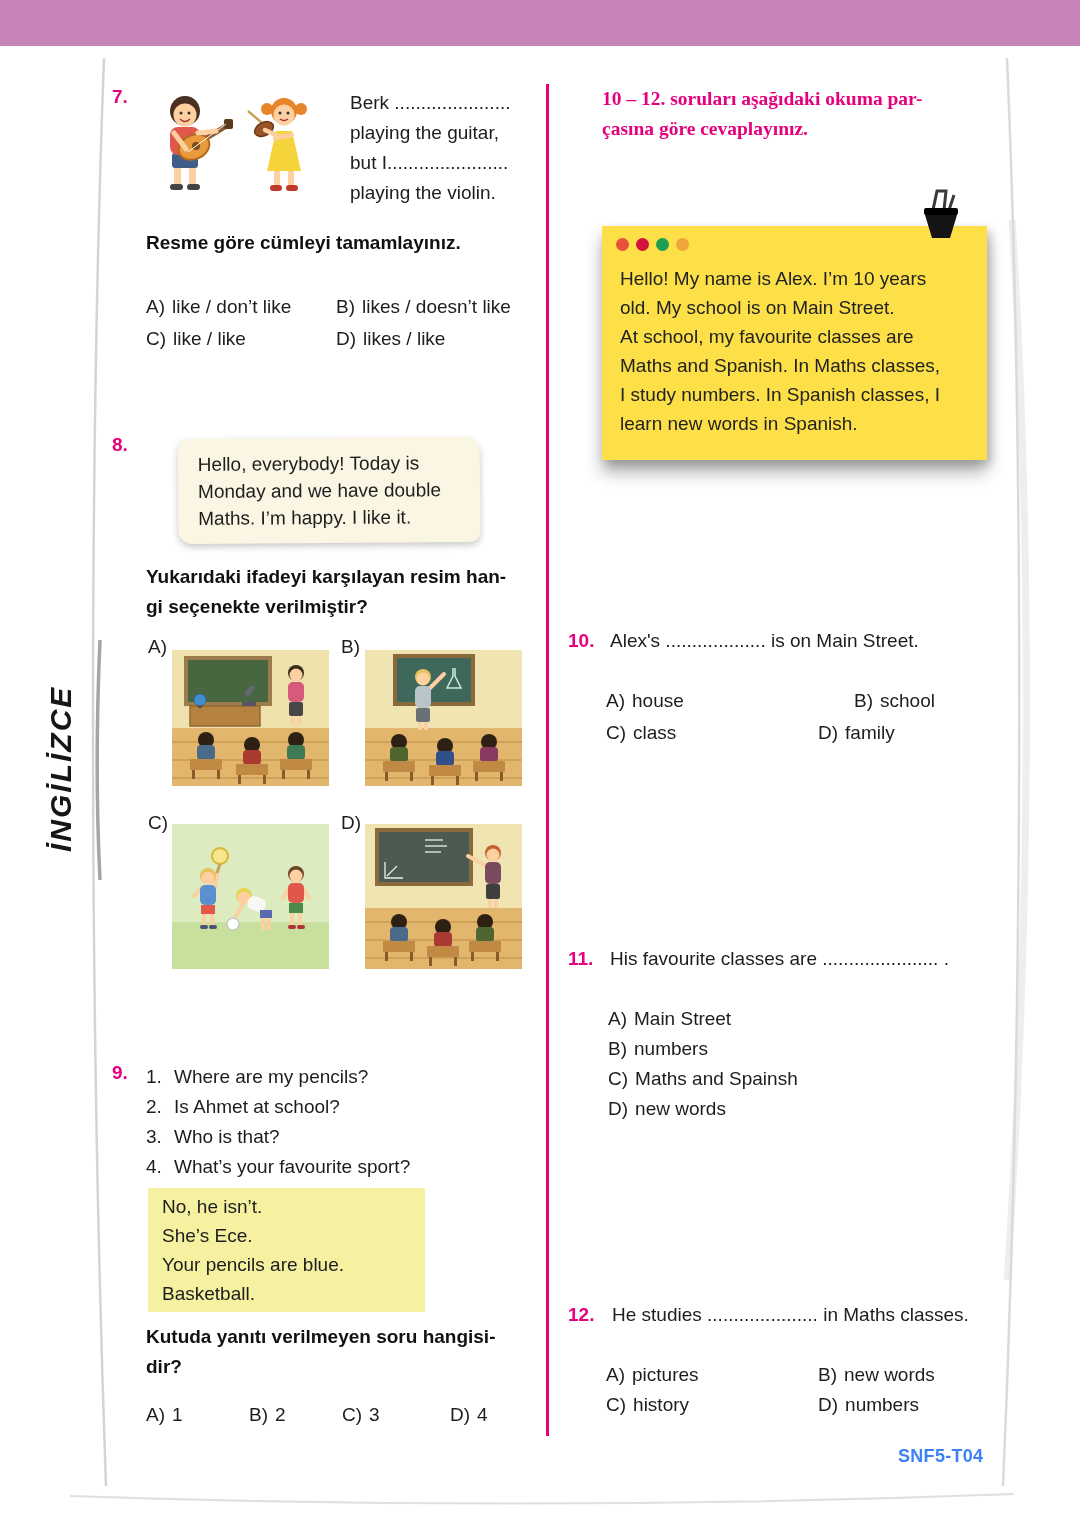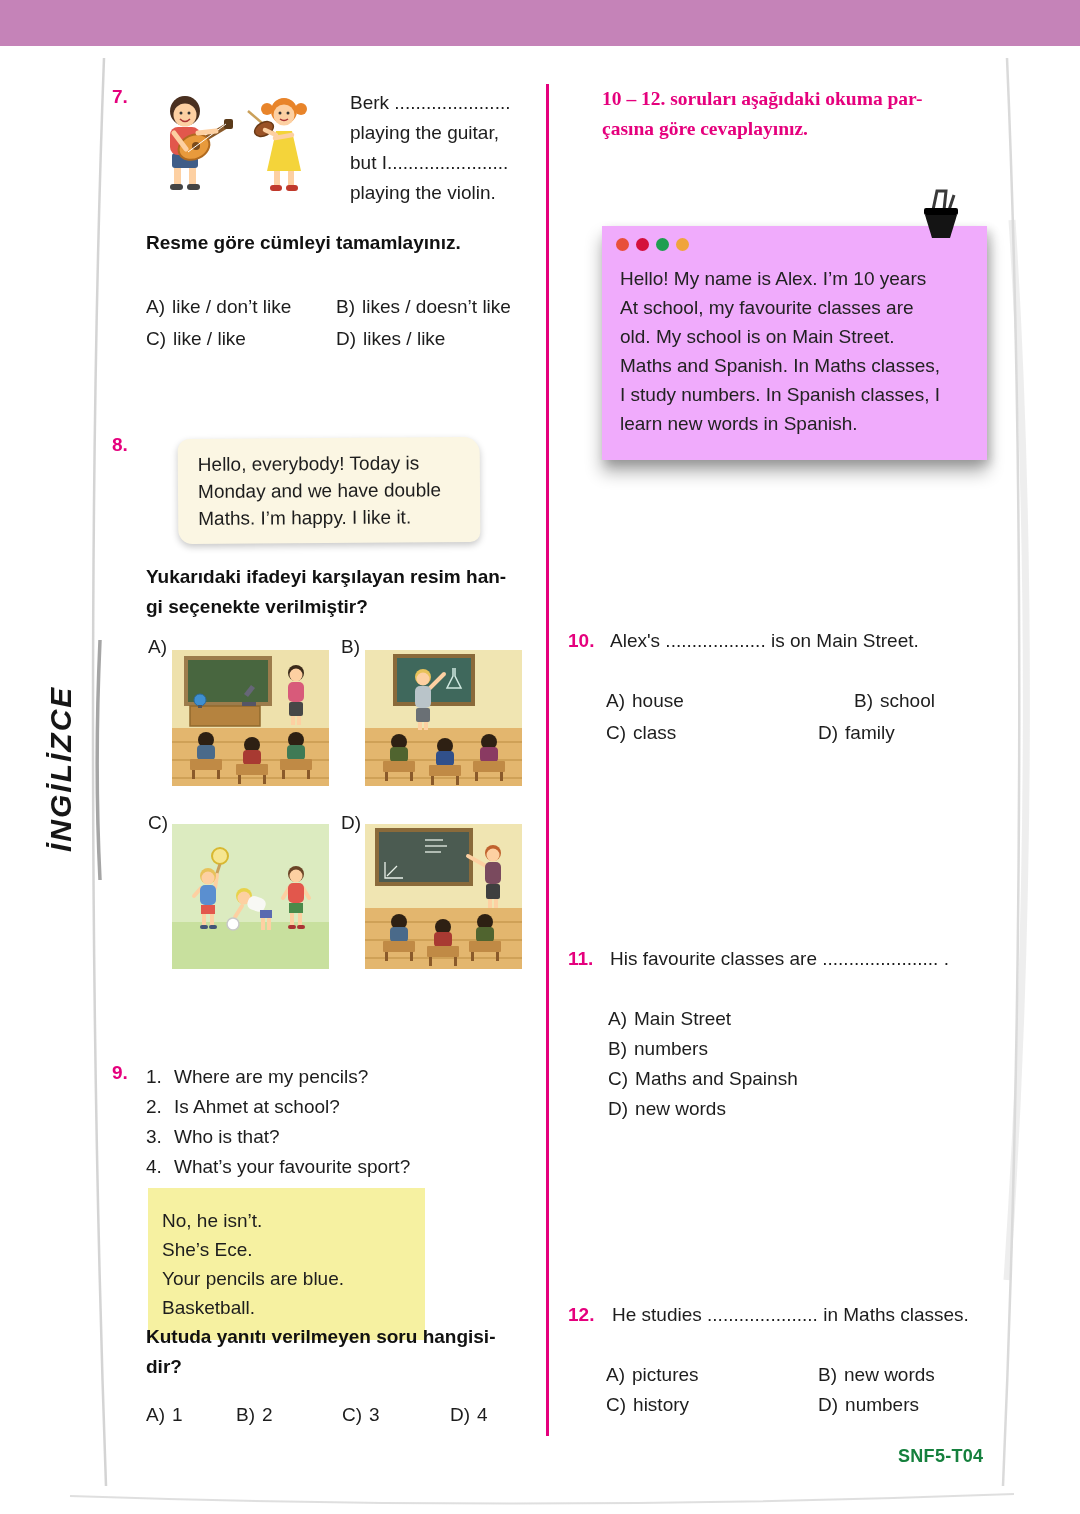--- a/index.html
+++ b/index.html
@@ -28,31 +28,31 @@
   }
   .bubble{
     background:var(--speech-bubble);
     border-radius:12px 16px 10px 14px;
     box-shadow:0 3px 7px rgba(0,0,0,0.22);
     padding:12px 16px 12px 20px;
     transform:rotate(-0.4deg);
   }
   .answerbox{
     background:var(--answer-box);
-    padding:18px 14px;
+    padding:4px 14px;
   }
   .reading-card{
-    background:#f0abfc;
+    background:#fde047;
     box-shadow:0 12px 16px rgba(0,0,0,0.32),4px 4px 9px rgba(0,0,0,0.16);
   }
   .dots{position:absolute;left:14px;top:12px;display:flex;gap:7px;}
   .dot{width:13px;height:13px;border-radius:50%;background:#999;}
   .card-text{position:absolute;left:18px;top:38px;color:#222;}
   .header-magenta{font-weight:bold;color:var(--accent);font-family:Liberation Serif, serif;}
-  .footer-code{font-weight:bold;font-size:18px;letter-spacing:0.3px;color:#15803d;}
+  .footer-code{font-weight:bold;font-size:18px;letter-spacing:0.3px;color:#3b82f6;}
   .img-frame{display:block;}
   .curl{position:absolute;left:0;top:0;pointer-events:none;}
   .opt-img-label{color:#1d1d1d;}
   .qi-num{display:inline-block;width:28px;}
 </style>
 </head>
 <body>
 
 <div class="page">
 
@@ -332,21 +332,21 @@
   </div>
 
   <div class="abs instruction lh30 nowrap" style="left:146px;top:1322px;">
     <div>Kutuda yanıtı verilmeyen soru hangisi-</div>
     <div>dir?</div>
   </div>
 
   <div class="abs nowrap" style="left:146px;top:1404px;">
     <span class="optlabel">A)</span><span>1</span>
   </div>
-  <div class="abs nowrap" style="left:236px;top:1404px;">
+  <div class="abs nowrap" style="left:249px;top:1404px;">
     <span class="optlabel">B)</span><span>2</span>
   </div>
   <div class="abs nowrap" style="left:342px;top:1404px;">
     <span class="optlabel">C)</span><span>3</span>
   </div>
   <div class="abs nowrap" style="left:450px;top:1404px;">
     <span class="optlabel">D)</span><span>4</span>
   </div>
 
   <div class="abs header-magenta lh30 nowrap" style="left:602px;top:84px;font-size:19.5px;">
@@ -365,22 +365,22 @@
 
   <div class="abs reading-card" style="left:602px;top:226px;width:385px;height:234px;">
     <div class="dots">
       <span class="dot" style="background: rgb(232, 80, 58);"></span>
       <span class="dot" style="background: rgb(212, 16, 60);"></span>
       <span class="dot" style="background: rgb(30, 158, 80);"></span>
       <span class="dot" style="background: rgb(240, 164, 60);"></span>
     </div>
     <div class="card-text lh29 nowrap">
       <div>Hello! My name is Alex. I’m 10 years</div>
+      <div>old. My school is on Main Street.</div>
       <div>At school, my favourite classes are</div>
-      <div>old. My school is on Main Street.</div>
       <div>Maths and Spanish. In Maths classes,</div>
       <div>I study numbers. In Spanish classes, I</div>
       <div>learn new words in Spanish.</div>
     </div>
   </div>
 
   <div class="abs qnum" style="left:568px;top:630px;">10.</div>
   <div class="abs nowrap" style="left:610px;top:630px;">Alex's ................... is on Main Street.</div>
   <div class="abs nowrap" style="left:606px;top:690px;text-align:center;">
     <span class="optlabel">A)</span><span>house</span>

